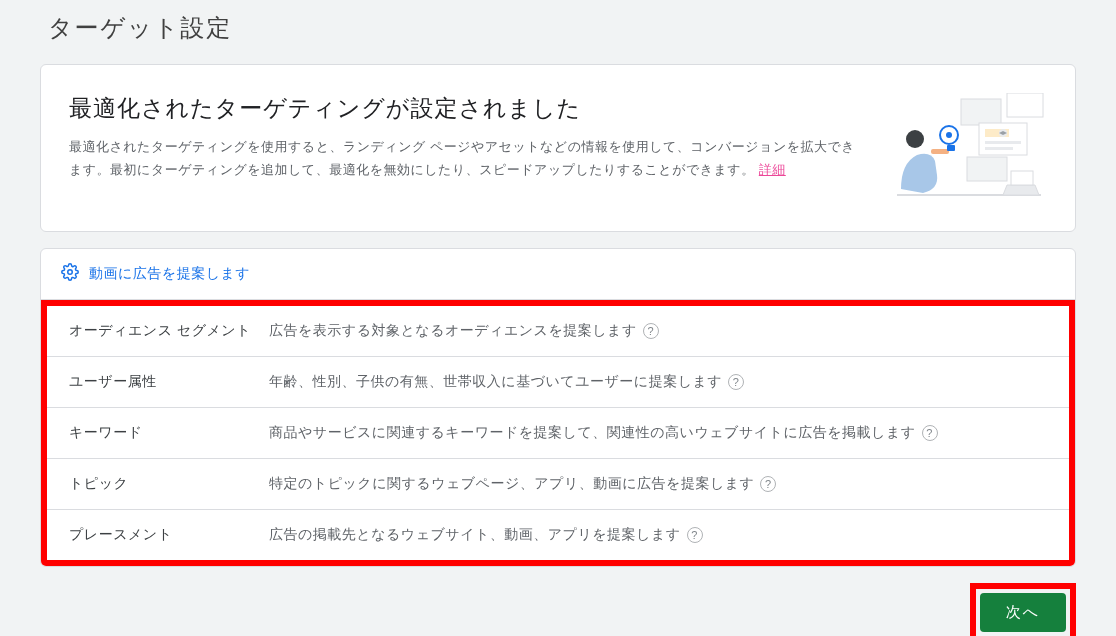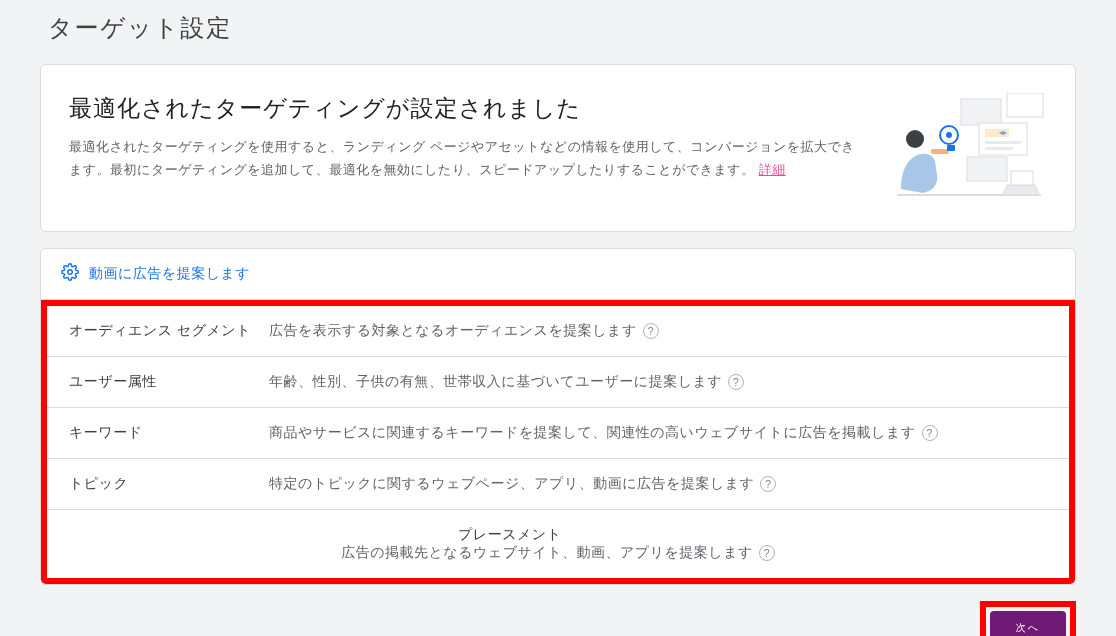--- a/index.html
+++ b/index.html
@@ -94,21 +94,20 @@
     .row {
       display: flex;
       align-items: center;
       padding: 16px 22px;
       border-bottom: 1px solid #dadce0;
       background: #fff;
       cursor: pointer;
     }
     .row:last-child {
       border-bottom: none;
-      flex-direction: column;
     }
     .row-label {
       width: 200px;
       flex-shrink: 0;
       color: #3c4043;
       font-size: 14px;
       letter-spacing: 0.5px;
     }
     .row-desc {
       flex: 1;
@@ -135,26 +134,26 @@
       display: flex;
       justify-content: flex-end;
       padding: 16px 0 0 0;
     }
     .next-btn-wrap {
       border: 6px solid #ff0000;
       padding: 4px;
       display: inline-block;
     }
     .next-btn {
-      background: #701a75;
+      background: #15803d;
       color: #fff;
       border: none;
       border-radius: 4px;
       padding: 10px 26px;
-      font-size: 10px;
+      font-size: 15px;
       letter-spacing: 2px;
       cursor: pointer;
     }
   </style>
 </head>
 <body>
 
 <div class="page">
   <h1 class="page-title">ターゲット設定</h1>
 

